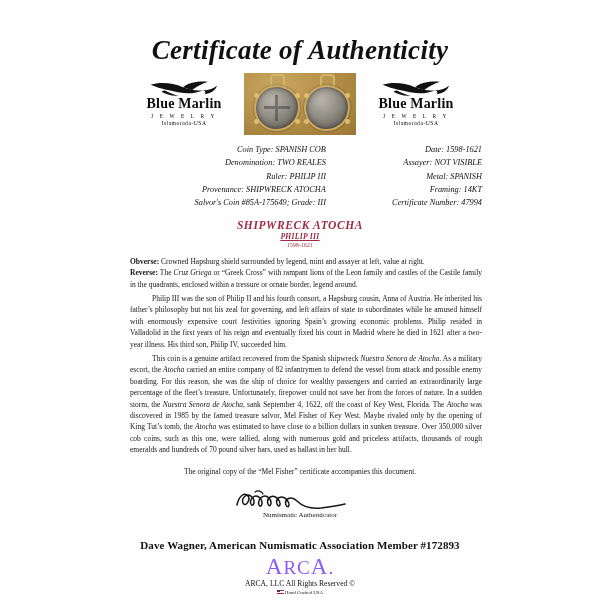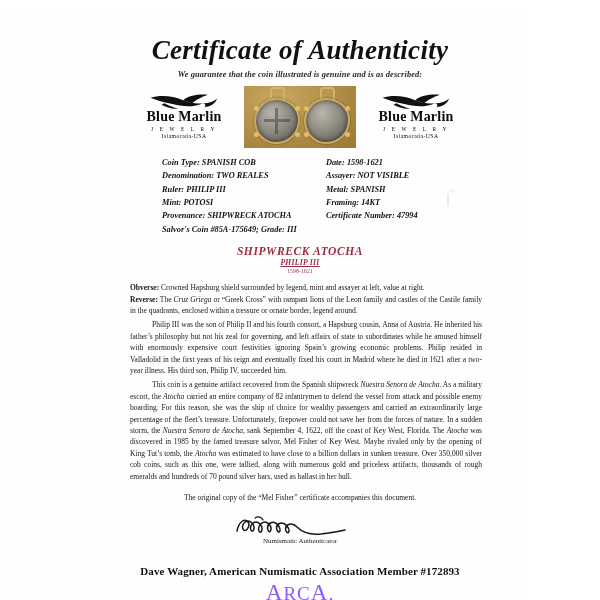--- a/index.html
+++ b/index.html
@@ -132,24 +132,25 @@
     position: absolute; width: 5px; height: 5px;
     background: #e0bc6b; border-radius: 50%;
   }
 
   
   .specs {
     display: flex;
     margin-top: 8px;
     padding-left: 44px;
     font-style: italic;
-    font-weight: bold;
+    font-weight: normal;
     font-size: 8.3px;
     line-height: 1.62;
     color: #121212;
+    text-align: right;
   }
   .specs .col-left { width: 168px; }
   .specs .col-right { width: 160px; }
   .spec-line { white-space: nowrap; }
 
   
   .redblock {
     text-align: center;
     margin-top: 9px;
     color: #9e2a43;
@@ -261,21 +262,20 @@
 <body>
 
 <div class="page">
 
   <div class="scanmark" style="left:447px; top:182px; width:2px; height:12px;"></div>
   <div class="scanmark" style="left:449px; top:177px; width:5px; height:3px; opacity:.3;"></div>
 
   <div class="content">
 
     <div class="title">Certificate of Authenticity</div>
-    <div class="subtitle">We guarantee that the coin illustrated is genuine and is as described:</div>
 
     <div class="logorow">
 
       <div class="brand">
         <svg class="marlin" viewBox="0 0 90 22">
           <path d="M2 5 C14 1 30 2 44 8 C52 11 60 13 70 12 C62 16 50 17 40 15 C30 13 16 11 2 5 Z" fill="#111"></path>
           <path d="M44 8 C52 2 64 0 76 1 C68 4 60 8 56 12 Z" fill="#111"></path>
           <path d="M70 12 C78 12 84 9 88 6 C86 12 80 16 72 17 C74 15 73 13 70 12 Z" fill="#111"></path>
           <path d="M20 12 C26 15 32 18 38 19 C30 20 22 17 16 14 Z" fill="#111"></path>
         </svg>
@@ -313,21 +313,20 @@
         <div class="bsub">J E W E L R Y</div>
         <div class="bloc">Islamorada-USA</div>
       </div>
     </div>
 
     <div class="specs">
       <div class="col-left">
         <div class="spec-line"><span>Coin Type:</span> <span>SPANISH COB</span></div>
         <div class="spec-line"><span>Denomination:</span> <span>TWO REALES</span></div>
         <div class="spec-line"><span>Ruler:</span> <span>PHILIP III</span></div>
-        <div class="spec-line"><span>Mint:</span> <span>POTOSI</span></div>
         <div class="spec-line"><span>Provenance:</span> <span>SHIPWRECK ATOCHA</span></div>
         <div class="spec-line"><span>Salvor's Coin</span> <span>#85A-175649; Grade: III</span></div>
       </div>
       <div class="col-right">
         <div class="spec-line"><span>Date:</span> <span>1598-1621</span></div>
         <div class="spec-line"><span>Assayer:</span> <span>NOT VISIBLE</span></div>
         <div class="spec-line"><span>Metal:</span> <span>SPANISH</span></div>
         <div class="spec-line"><span>Framing:</span> <span>14KT</span></div>
         <div class="spec-line"><span>Certificate Number:</span> <span>47994</span></div>
       </div>

